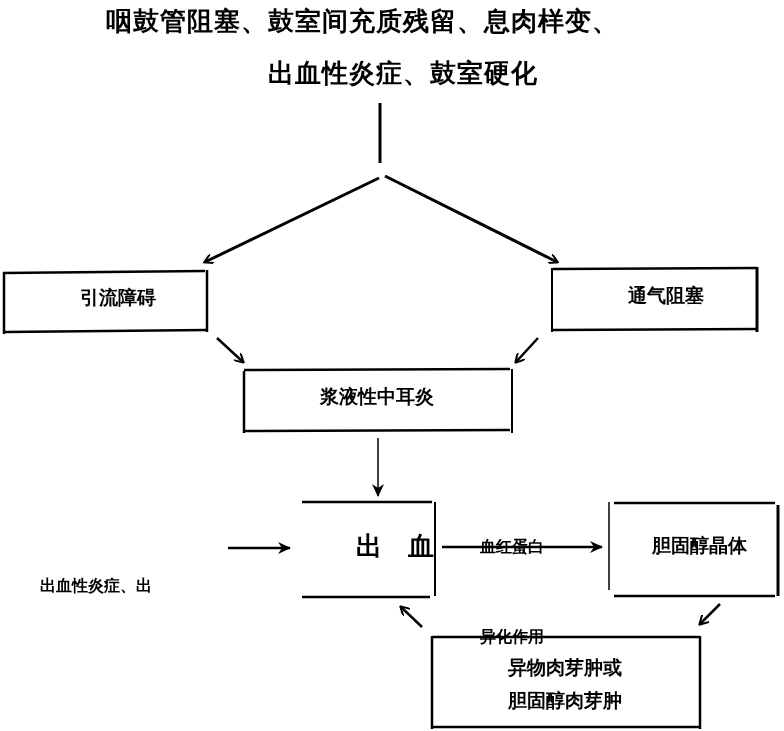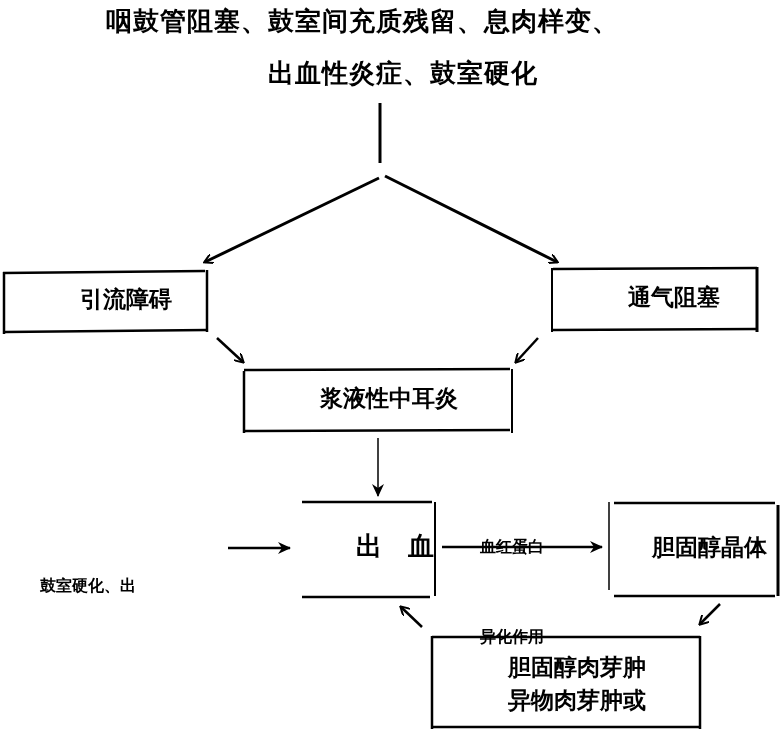--- a/index.html
+++ b/index.html
@@ -2,21 +2,21 @@
 <html><head>
   <meta charset="utf-8">
   <style>
     html, body { margin: 0; padding: 0; background: #ffffff; }
     body { width: 784px; height: 731px; position: relative; overflow: hidden;
            font-family: "DejaVu Sans", "Liberation Sans", sans-serif; color: #000; }
     svg.lines { position: absolute; left: 0; top: 0; width: 784px; height: 731px; }
     .t { position: absolute; white-space: nowrap; color: #000; line-height: 1; padding-left: 38px; }
     .top1 { left: 68px; top: 8px; font-size: 26px; font-weight: bold; letter-spacing: 1px; }
     .top2 { left: 230px; top: 60px; font-size: 26px; font-weight: bold; letter-spacing: 1px; }
-    .box-text { font-size: 23px; font-weight: bold; }
+    .box-text { font-size: 19px; font-weight: bold; }
     .side { font-size: 16px; font-weight: bold; line-height: 31px; white-space: pre; }
   </style>
 </head>
 <body>
 
 <svg class="lines" viewBox="0 0 784 731">
   <defs>
     <marker id="ah" markerWidth="10" markerHeight="10" refX="8" refY="5" orient="auto" markerUnits="userSpaceOnUse">
       <path d="M0,0 L9,5 L0,10" fill="none" stroke="#000" stroke-width="2"></path>
     </marker>
@@ -88,25 +88,25 @@
 
 <div class="t top1">咽鼓管阻塞、鼓室间充质残留、息肉样变、</div>
 <div class="t top2">出血性炎症、鼓室硬化</div>
 
 <div class="t box-text" style="left:42px; top:288px;">引流障碍</div>
 <div class="t box-text" style="left:590px; top:286px;">通气阻塞</div>
 <div class="t box-text" style="left:282px; top:387px;">浆液性中耳炎</div>
 <div class="t box-text" style="left:318px; top:535px; font-size:26px;font-family:Liberation Mono, monospace;">出　血</div>
 <div class="t box-text" style="left:614px; top:536px;">胆固醇晶体</div>
 <div class="t box-text" style="left:470px; top:651px; line-height:33px;">
+  <div>异物肉芽肿或</div>
   <div>胆固醇肉芽肿</div>
-  <div>异物肉芽肿或</div>
 </div>
 
 <div class="t side" style="left:2px; top:508px;">
-  <div>鼓室硬化、出</div>
+  <div>出血性炎症、出</div>
   
 </div>
 
 <div class="t side" style="left:442px; top:472px; line-height:30px;">
   <div>血红蛋白</div>
   <div>异化作用</div>
 </div>
 
 </body></html>

